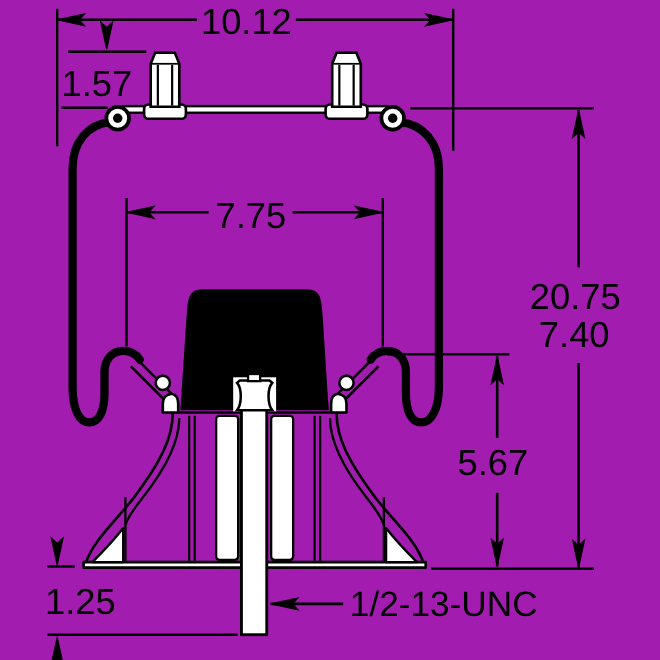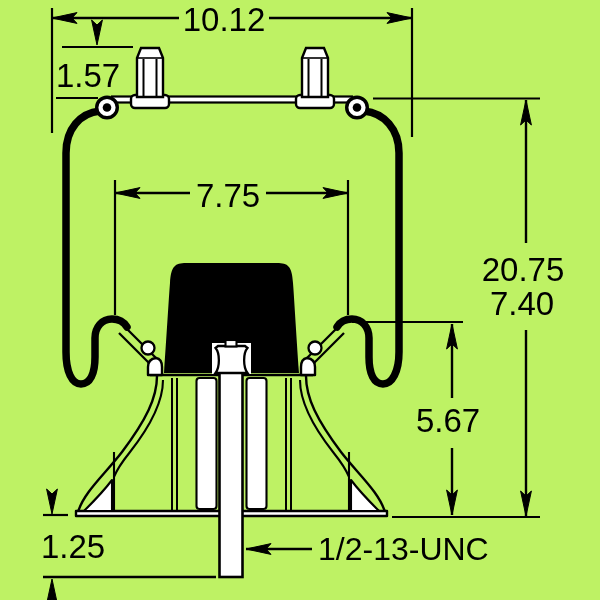--- a/index.html
+++ b/index.html
@@ -1,16 +1,16 @@
 <!DOCTYPE html>
 <html><head>
 <meta charset="utf-8">
 <style>
   html,body{margin:0;padding:0;background:#ffffff;}
-  .stage{width:600px;height:600px;background:#bef264;position:relative;overflow:hidden;}
+  .stage{width:600px;height:600px;background:#a21caf;position:relative;overflow:hidden;}
   svg{display:block;}
   text{font-family:"Liberation Sans","DejaVu Sans",sans-serif;fill:#000;}
   .dim{font-size:33px;}
   .dim-sm{font-size:32px;}
 </style>
 </head>
 <body>
 
 <div class="stage">
 <svg width="600" height="600" viewBox="0 0 600 600">

